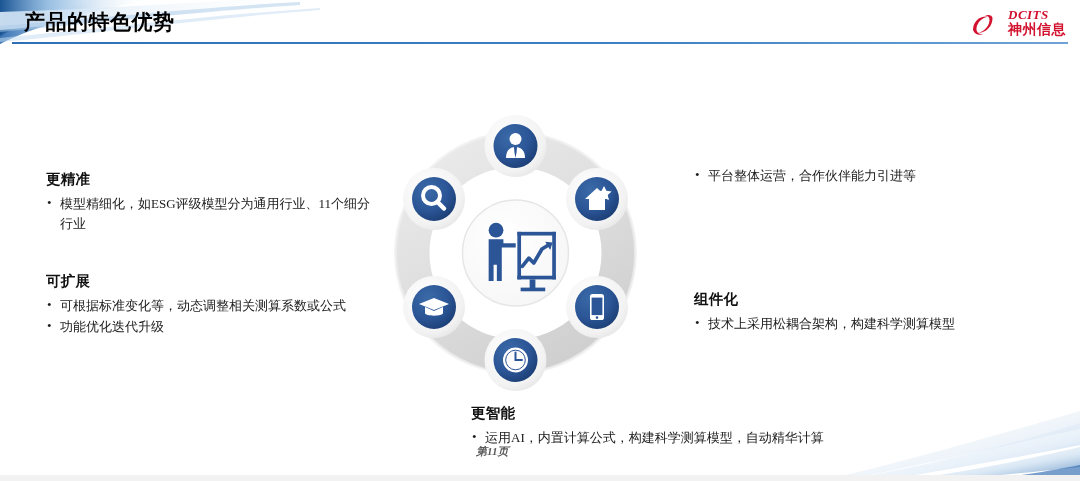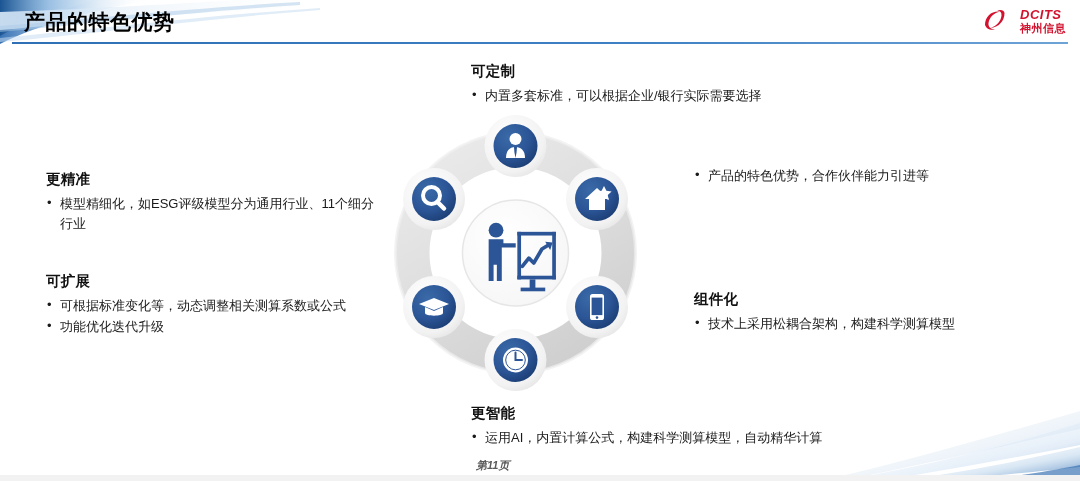--- a/index.html
+++ b/index.html
@@ -7,20 +7,21 @@
     width: 1080px; height: 481px;
     overflow: hidden;
     background: #ffffff;
     font-family: "Liberation Sans", "DejaVu Sans", sans-serif;
   }
   .slide {
     position: relative;
     width: 1080px; height: 481px;
     background: #ffffff;
     overflow: hidden;
+    font-family: Liberation Serif, serif;
   }
 
   
   .header {
     position: absolute;
     left: 0; top: 0;
     width: 1080px; height: 44px;
     background: #ffffff;
     overflow: hidden;
   }
@@ -42,50 +43,50 @@
   .header-rule {
     position: absolute;
     left: 12px; top: 42px;
     width: 1056px; height: 3px;
     background: linear-gradient(90deg, #2f6fb5 0%, #3f81c4 60%, #6ea3d6 100%);
   }
   .logo {
     position: absolute;
     right: 14px; top: 8px;
     display: flex;
-    align-items: flex-start;
+    align-items: flex-end;
     gap: 12px;
     z-index: 6;
   }
   .logo-mark { width: 26px; height: 24px; }
   .logo-text { display: flex; flex-direction: column; line-height: 1; }
   .logo-en {
     font-size: 13px; font-weight: bold; color: #d2122e;
     letter-spacing: 0.5px; font-style: italic;
   }
   .logo-cn {
-    font-size: 11px; font-weight: bold; color: #d2122e;
+    font-size: 14px; font-weight: bold; color: #d2122e;
     letter-spacing: 0.5px; margin-top: 2px;
   }
 
   
   .footer-swoosh {
     position: absolute;
     right: 0; bottom: 0;
     width: 260px; height: 70px;
   }
   .footer-bar {
     position: absolute;
     left: 0; bottom: 0;
     width: 1080px; height: 6px;
     background: #f2f2f2;
   }
   .page-number {
     position: absolute;
-    left: 476px; top: 458px;
+    left: 476px; top: 444px;
     font-size: 11px;
     font-style: italic;
     font-weight: bold;
     color: #5b5b5b;
     z-index: 4;
   }
 
   
   .block { position: absolute; }
   .block-title {
@@ -162,45 +163,39 @@
         <path d="M22.5,5 C22.5,13 16.5,19.5 8.5,20 C15,17.8 19,13 19.5,7.5 C19.8,4.5 18,2.6 15,2.8 C18.2,1.2 22.2,2 22.5,5 Z" fill="#d2122e"></path>
       </svg>
       <div class="logo-text">
         <span class="logo-en">DCITS</span>
         <span class="logo-cn">神州信息</span>
       </div>
     </div>
     <div class="header-rule"></div>
   </div>
 
-  <div class="block" id="blk-kedingzhi">
-    <div class="block-title">可定制</div>
-    <ul class="bullets">
-      <li class="bullet">内置多套标准，可以根据企业/银行实际需要选择</li>
-    </ul>
-  </div>
 
   <div class="block" id="blk-gengjingzhun">
     <div class="block-title">更精准</div>
     <ul class="bullets">
       <li class="bullet">模型精细化，如ESG评级模型分为通用行业、11个细分行业</li>
     </ul>
   </div>
 
   <div class="block" id="blk-kekuozhan">
     <div class="block-title">可扩展</div>
     <ul class="bullets">
       <li class="bullet">可根据标准变化等，动态调整相关测算系数或公式</li>
       <li class="bullet">功能优化迭代升级</li>
     </ul>
   </div>
 
   <div class="block" id="blk-zhongfuwu">
     <ul class="bullets">
-      <li class="bullet">产品的特色优势，合作伙伴能力引进等</li>
+      <li class="bullet">平台整体运营，合作伙伴能力引进等</li>
     </ul>
   </div>
 
   <div class="block" id="blk-zujianhua">
     <div class="block-title">组件化</div>
     <ul class="bullets">
       <li class="bullet">技术上采用松耦合架构，构建科学测算模型</li>
     </ul>
   </div>
 

